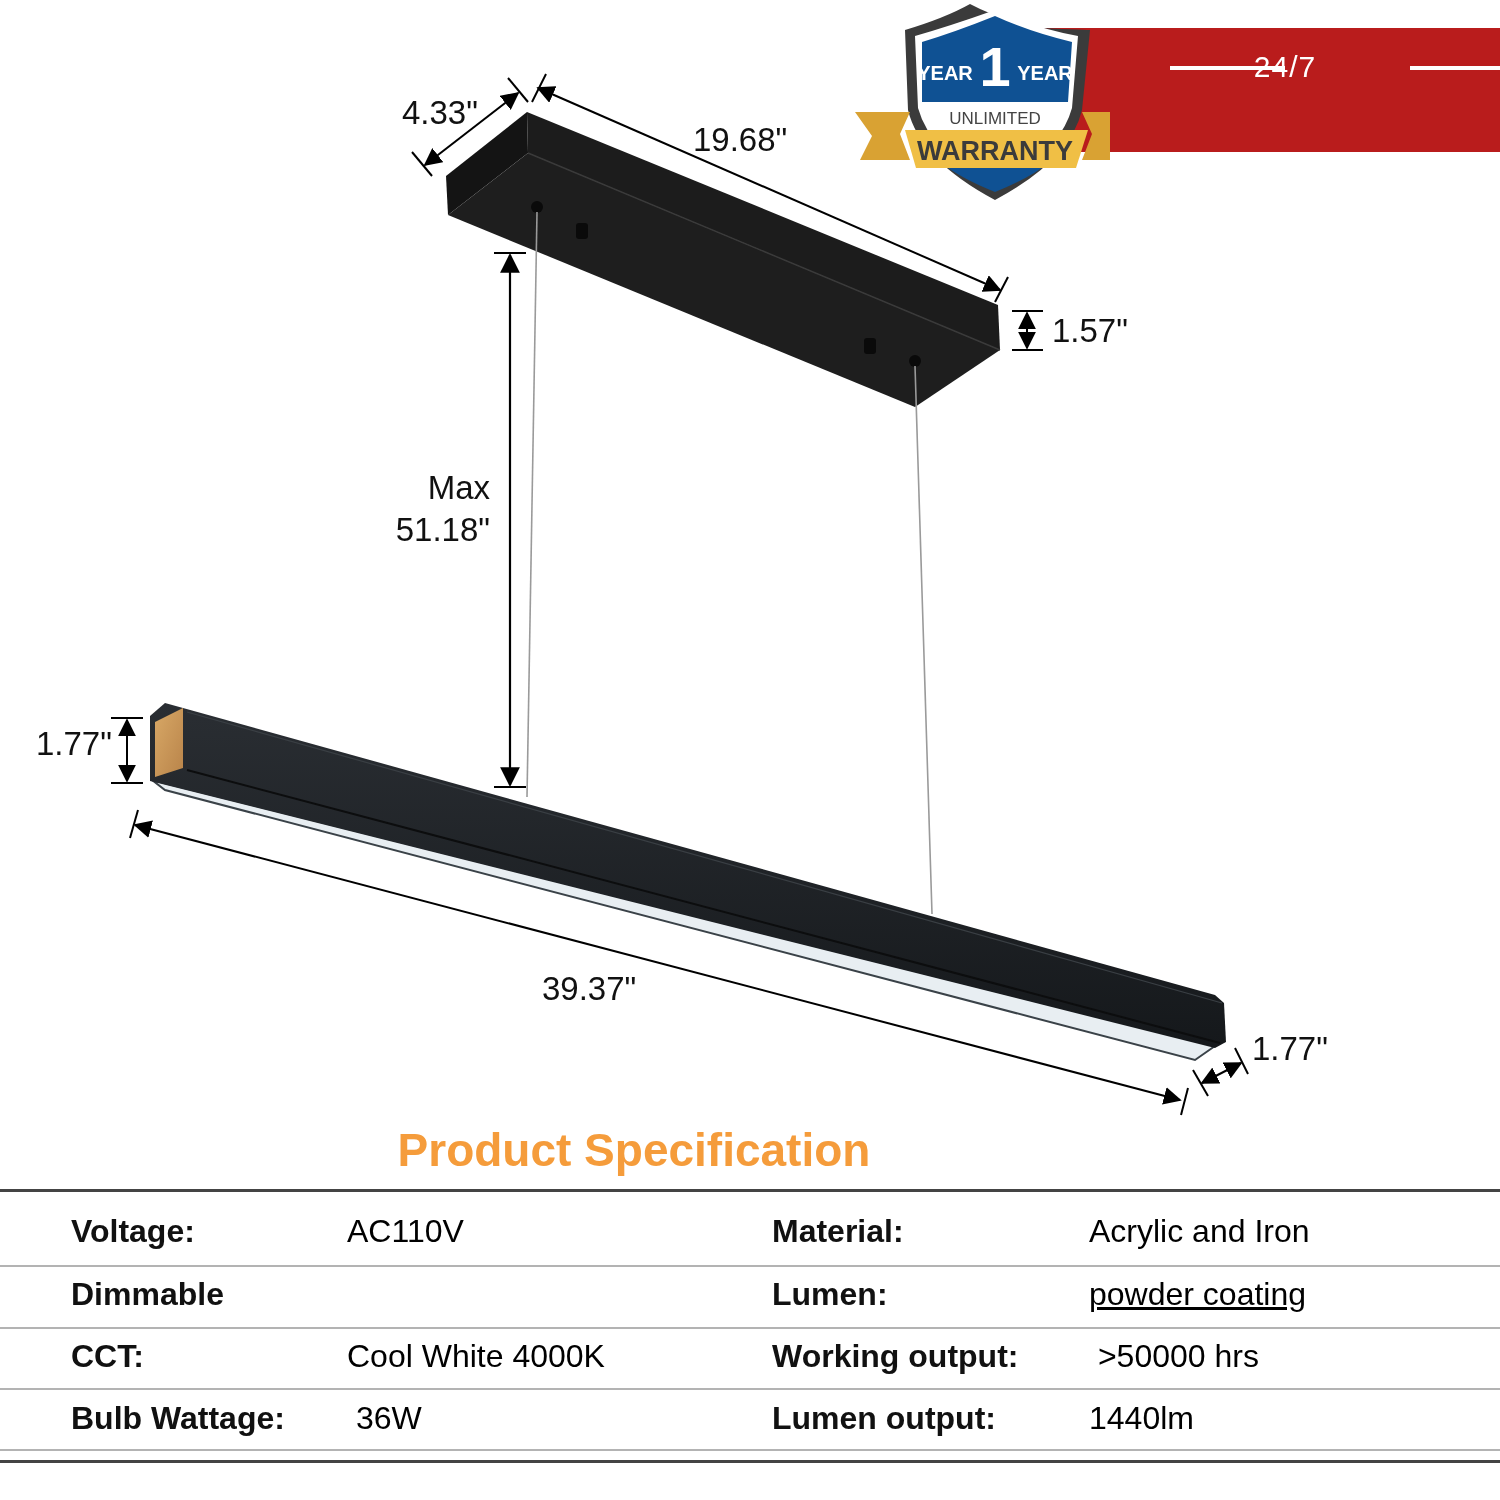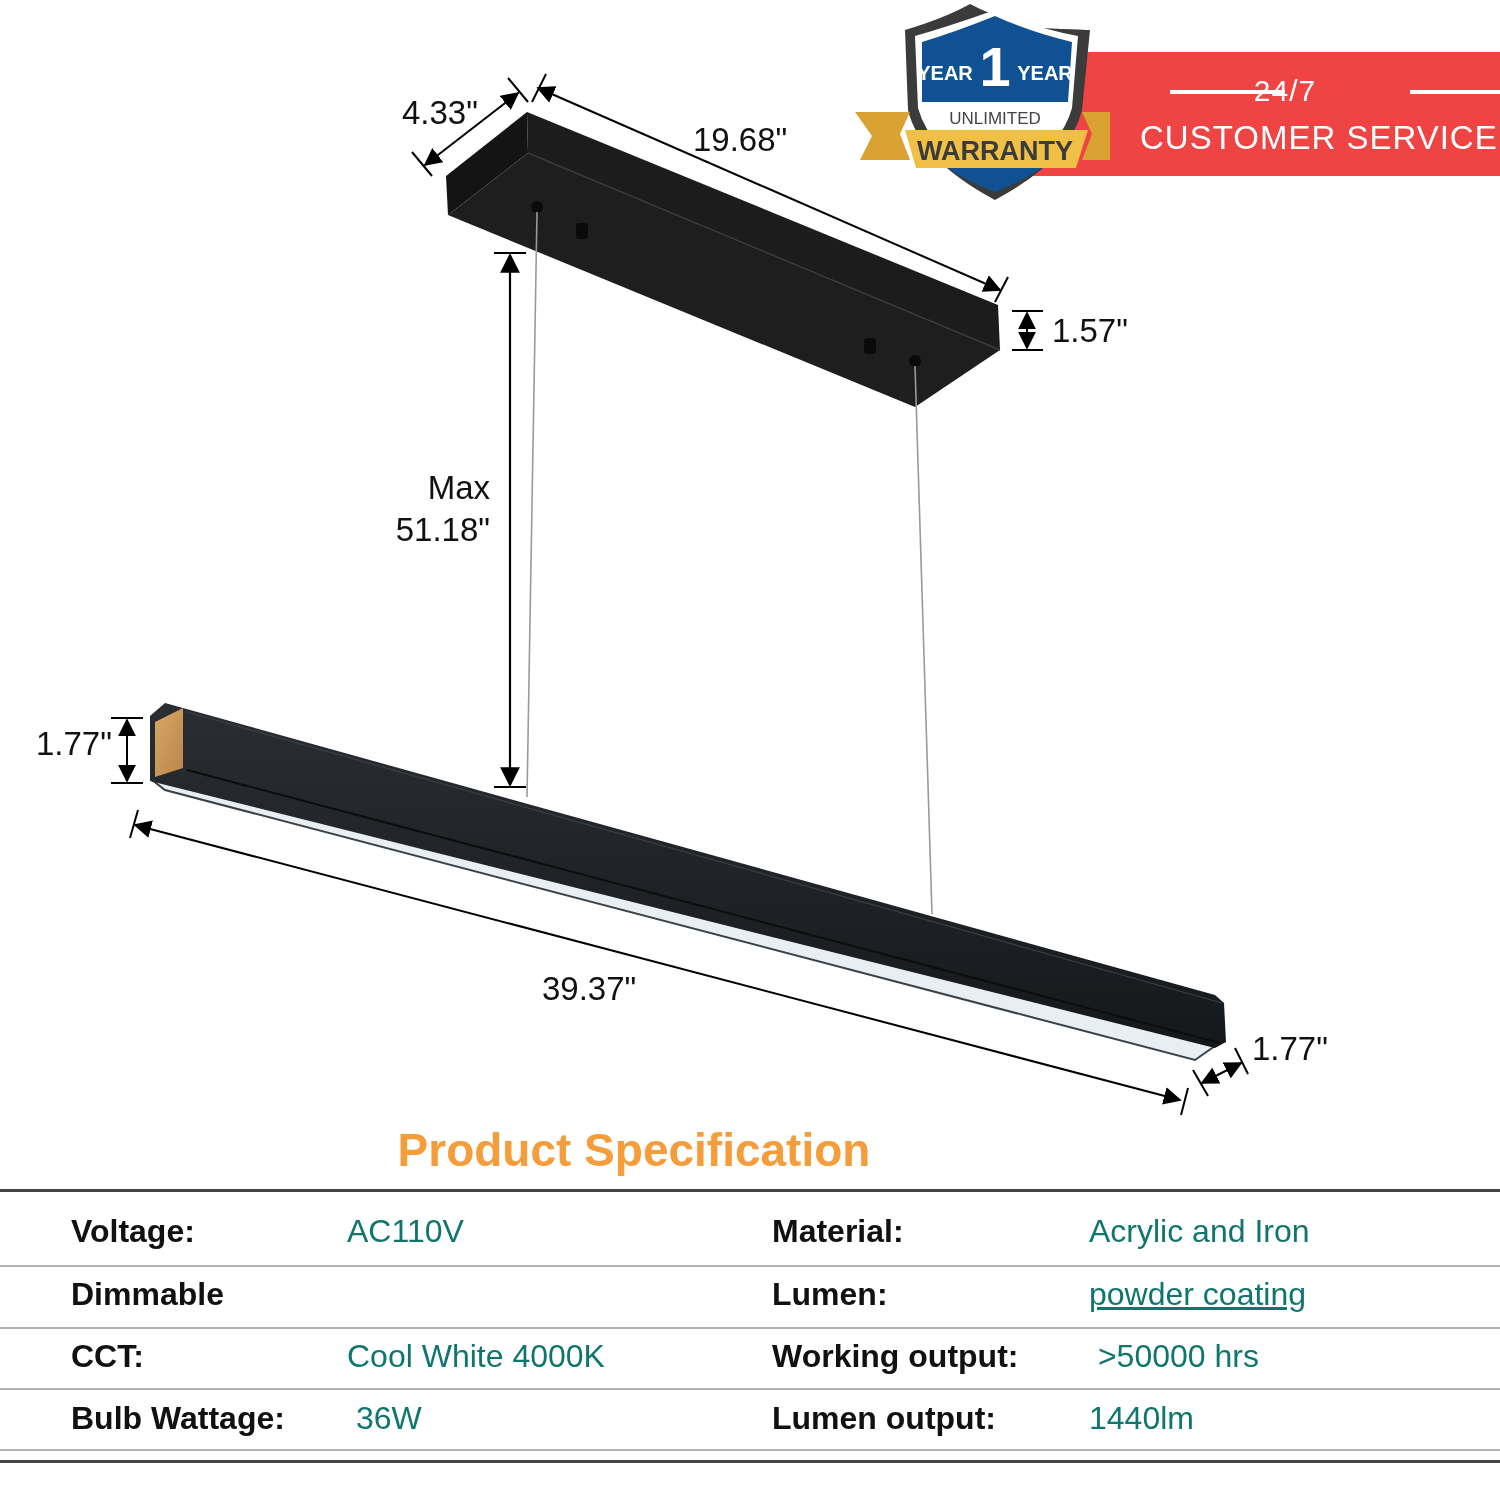--- a/index.html
+++ b/index.html
@@ -4,36 +4,36 @@
 <style>
   html, body { margin: 0; padding: 0; background: #ffffff; }
   body { width: 1500px; height: 1500px; position: relative; overflow: hidden;
          font-family: "Liberation Sans", sans-serif; color: #000; }
   #diagram { position: absolute; left: 0; top: 0; width: 1500px; height: 1120px; }
   .dim-label { position: absolute; font-size: 33px; line-height: 1; color: #111;
                font-family: "Liberation Sans", sans-serif; white-space: nowrap; }
   .dim-label.right { text-align: right; }
 
   
-  #banner { position: absolute; left: 1030px; top: 28px; width: 470px; height: 124px; background: #ef4444; margin-top: 24px; }
+  #banner { position: absolute; left: 1030px; top: 28px; width: 470px; height: 124px; background: #b91c1c; }
   #banner .line { position: absolute; height: 4px; background: #fff; top: 38px; }
   #banner .t247 { position: absolute; top: 22px; left: 0; width: 470px; text-align: center;
                   color: #fff; font-size: 30px; letter-spacing: 1px; padding-left: 40px; box-sizing: border-box; }
   #banner .cs { position: absolute; top: 67px; left: 110px; color: #fff; font-size: 33px; letter-spacing: 1px; white-space: nowrap; }
 
   #title { position: absolute; top: 1123px; left: 0; width: 1268px; text-align: center;
            font-size: 46px; font-weight: bold; color: #f59c3b; }
 
   .rule { position: absolute; left: 0; width: 1500px; }
   .rule.dark { height: 3px; background: #444; }
   .rule.light { height: 2px; background: #b3b3b3; }
 
   .cell { position: absolute; font-size: 32px; line-height: 1; white-space: nowrap; }
   .cell.label { font-weight: bold; color: #111; }
-  .cell.value { color: #0f766e; }
+  .cell.value { color: #000000; }
 </style>
 </head>
 <body>
 
 <div id="diagram">
   <svg width="1500" height="1120" viewBox="0 0 1500 1120">
     <defs>
       <marker id="arr" viewBox="0 0 10 10" refX="9" refY="5" markerWidth="9" markerHeight="9" orient="auto-start-reverse">
         <path d="M0,0 L10,5 L0,10 z" fill="#000"></path>
       </marker>
@@ -112,21 +112,20 @@
   <div class="dim-label right" style="left:380px;top:513px;width:110px;">51.18"</div>
   <div class="dim-label" style="left:36px;top:727px;">1.77"</div>
   <div class="dim-label" style="left:542px;top:972px;">39.37"</div>
   <div class="dim-label" style="left:1252px;top:1032px;">1.77"</div>
 </div>
 
 <div id="banner">
   <div class="line" style="left:140px;width:115px;"></div>
   <div class="line" style="left:380px;width:90px;"></div>
   <div class="t247">24/7</div>
-  <div class="cs">CUSTOMER SERVICE</div>
 </div>
 
 <svg style="position:absolute;left:850px;top:0;" width="260" height="205" viewBox="0 0 260 205">
   <path d="M55,30 Q95,18 120,4 Q150,20 190,28 Q240,30 240,30 L232,110 Q220,160 145,200 Q70,160 58,110 Z" fill="#3b3b3b"></path>
   <path d="M65,36 Q100,26 145,10 Q185,28 228,36 L222,108 Q210,152 145,190 Q80,152 68,108 Z" fill="#ffffff"></path>
   <path d="M72,42 Q105,32 145,16 Q180,32 222,42 L218,102 L72,102 Z" fill="#0f5193"></path>
   <path d="M90,162 L200,162 Q180,178 145,192 Q110,178 90,162 Z" fill="#0f5193"></path>
   <polygon points="5,112 60,112 50,134 60,160 10,160 22,136" fill="#d9a233"></polygon>
   <polygon points="232,112 290,112 278,136 290,160 232,160 242,134" fill="#d9a233"></polygon>
   <polygon points="55,130 238,130 226,168 66,168" fill="#f0bf45"></polygon>

